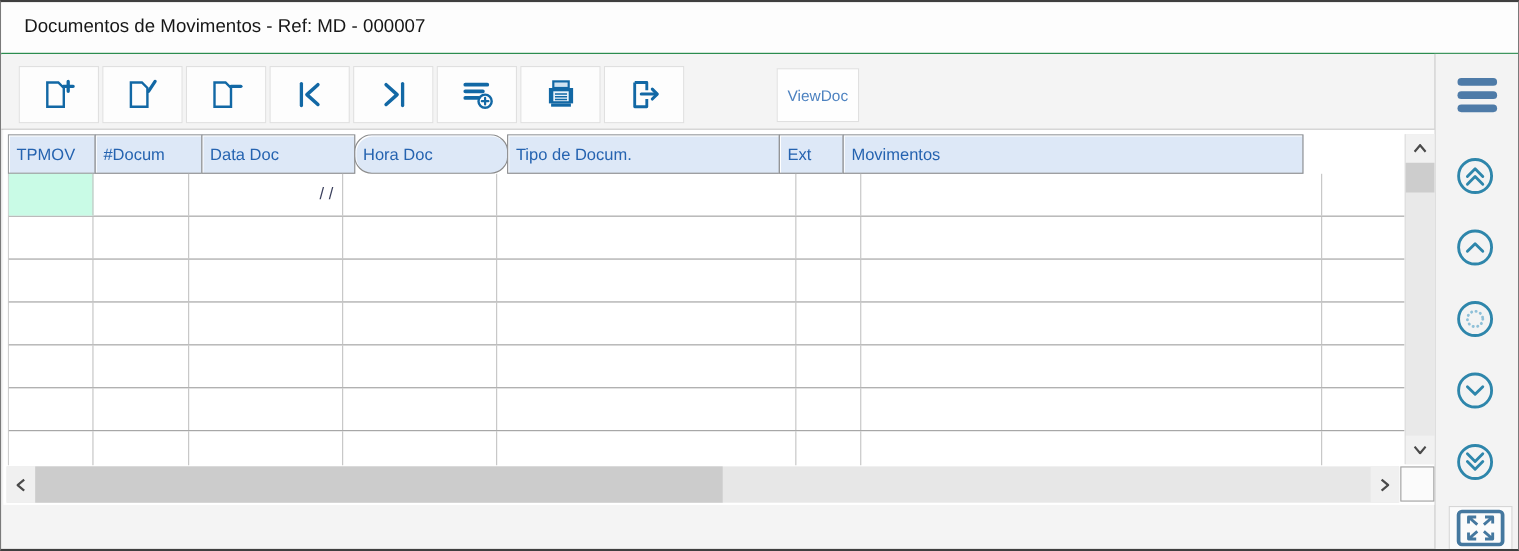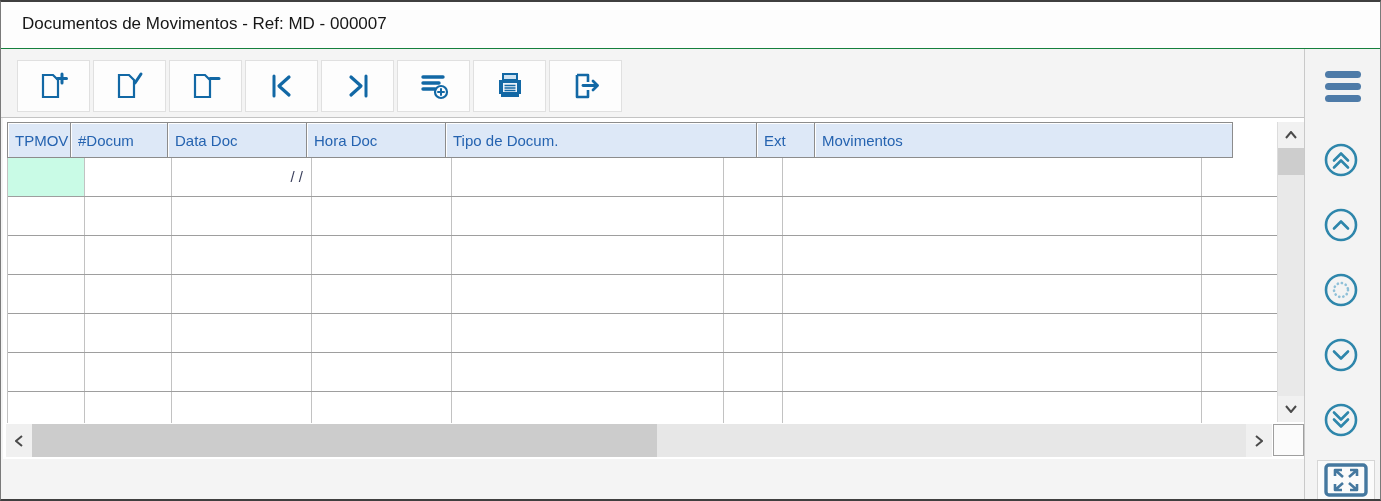--- a/index.html
+++ b/index.html
@@ -127,20 +127,21 @@
       <button class="tb-btn">
         <span>
           <svg width="32" height="28" viewBox="0 0 32 28">
             <path d="M7 3 h11 v7 M18 18 v7 H7 V3" fill="none" stroke="#1268a5" stroke-width="2.6" stroke-linejoin="round"></path>
             <path d="M13 13.5 h14" stroke="#1268a5" stroke-width="2.8" stroke-linecap="round" fill="none"></path>
             <path d="M23 9 L27.5 13.5 L23 18" stroke="#1268a5" stroke-width="2.8" stroke-linecap="round" stroke-linejoin="round" fill="none"></path>
           </svg>
         </span>
       </button>
     </div>
+    <button class="viewdoc">ViewDoc</button>
   </div>
 
   <div class="side-panel">
     <button class="hamburger">
       <span class="bar"></span>
       <span class="bar"></span>
       <span class="bar"></span>
     </button>
 
     <button class="circle-btn" style="top:93px;">
@@ -193,25 +194,25 @@
           <path d="M20 21 L12 28 M12 22 V28 H19" fill="none" stroke="#45789f" stroke-width="2.6" stroke-linejoin="round"></path>
           <path d="M26 21 L34 28 M34 22 V28 H27" fill="none" stroke="#45789f" stroke-width="2.6" stroke-linejoin="round"></path>
         </svg>
       </span>
     </button>
   </div>
 
   <div class="grid-region">
     <div class="grid-clip">
       <div class="hrow">
-          <div class="hcell" style="width: 64px; text-align: center;">TPMOV</div>
+          <div class="hcell" style="width: 80px; text-align: center;">TPMOV</div>
           <div class="hcell" style="width: 98px;">#Docum</div>
           <div class="hcell" style="width: 140px;">Data Doc</div>
-          <div class="hcell" style="width: 140px;">Hora Doc</div>
-          <div class="hcell" style="width: 312px;">Tipo de Docum.</div>
+          <div class="hcell" style="width: 140px; border-radius: 16px;">Hora Doc</div>
+          <div class="hcell" style="width: 248px;">Tipo de Docum.</div>
           <div class="hcell" style="width: 59px;">Ext</div>
           <div class="hcell" style="width: 419px;">Movimentos</div>
         </div>
       <div class="gbody">
           <div class="grow">
             <div class="gcell sel" style="width: 77px;"></div>
             <div class="gcell" style="width: 87px;"></div>
             <div class="gcell" style="width: 140px; text-align: right;">/ /</div>
             <div class="gcell" style="width: 140px;"></div>
             <div class="gcell" style="width: 272px;"></div>

